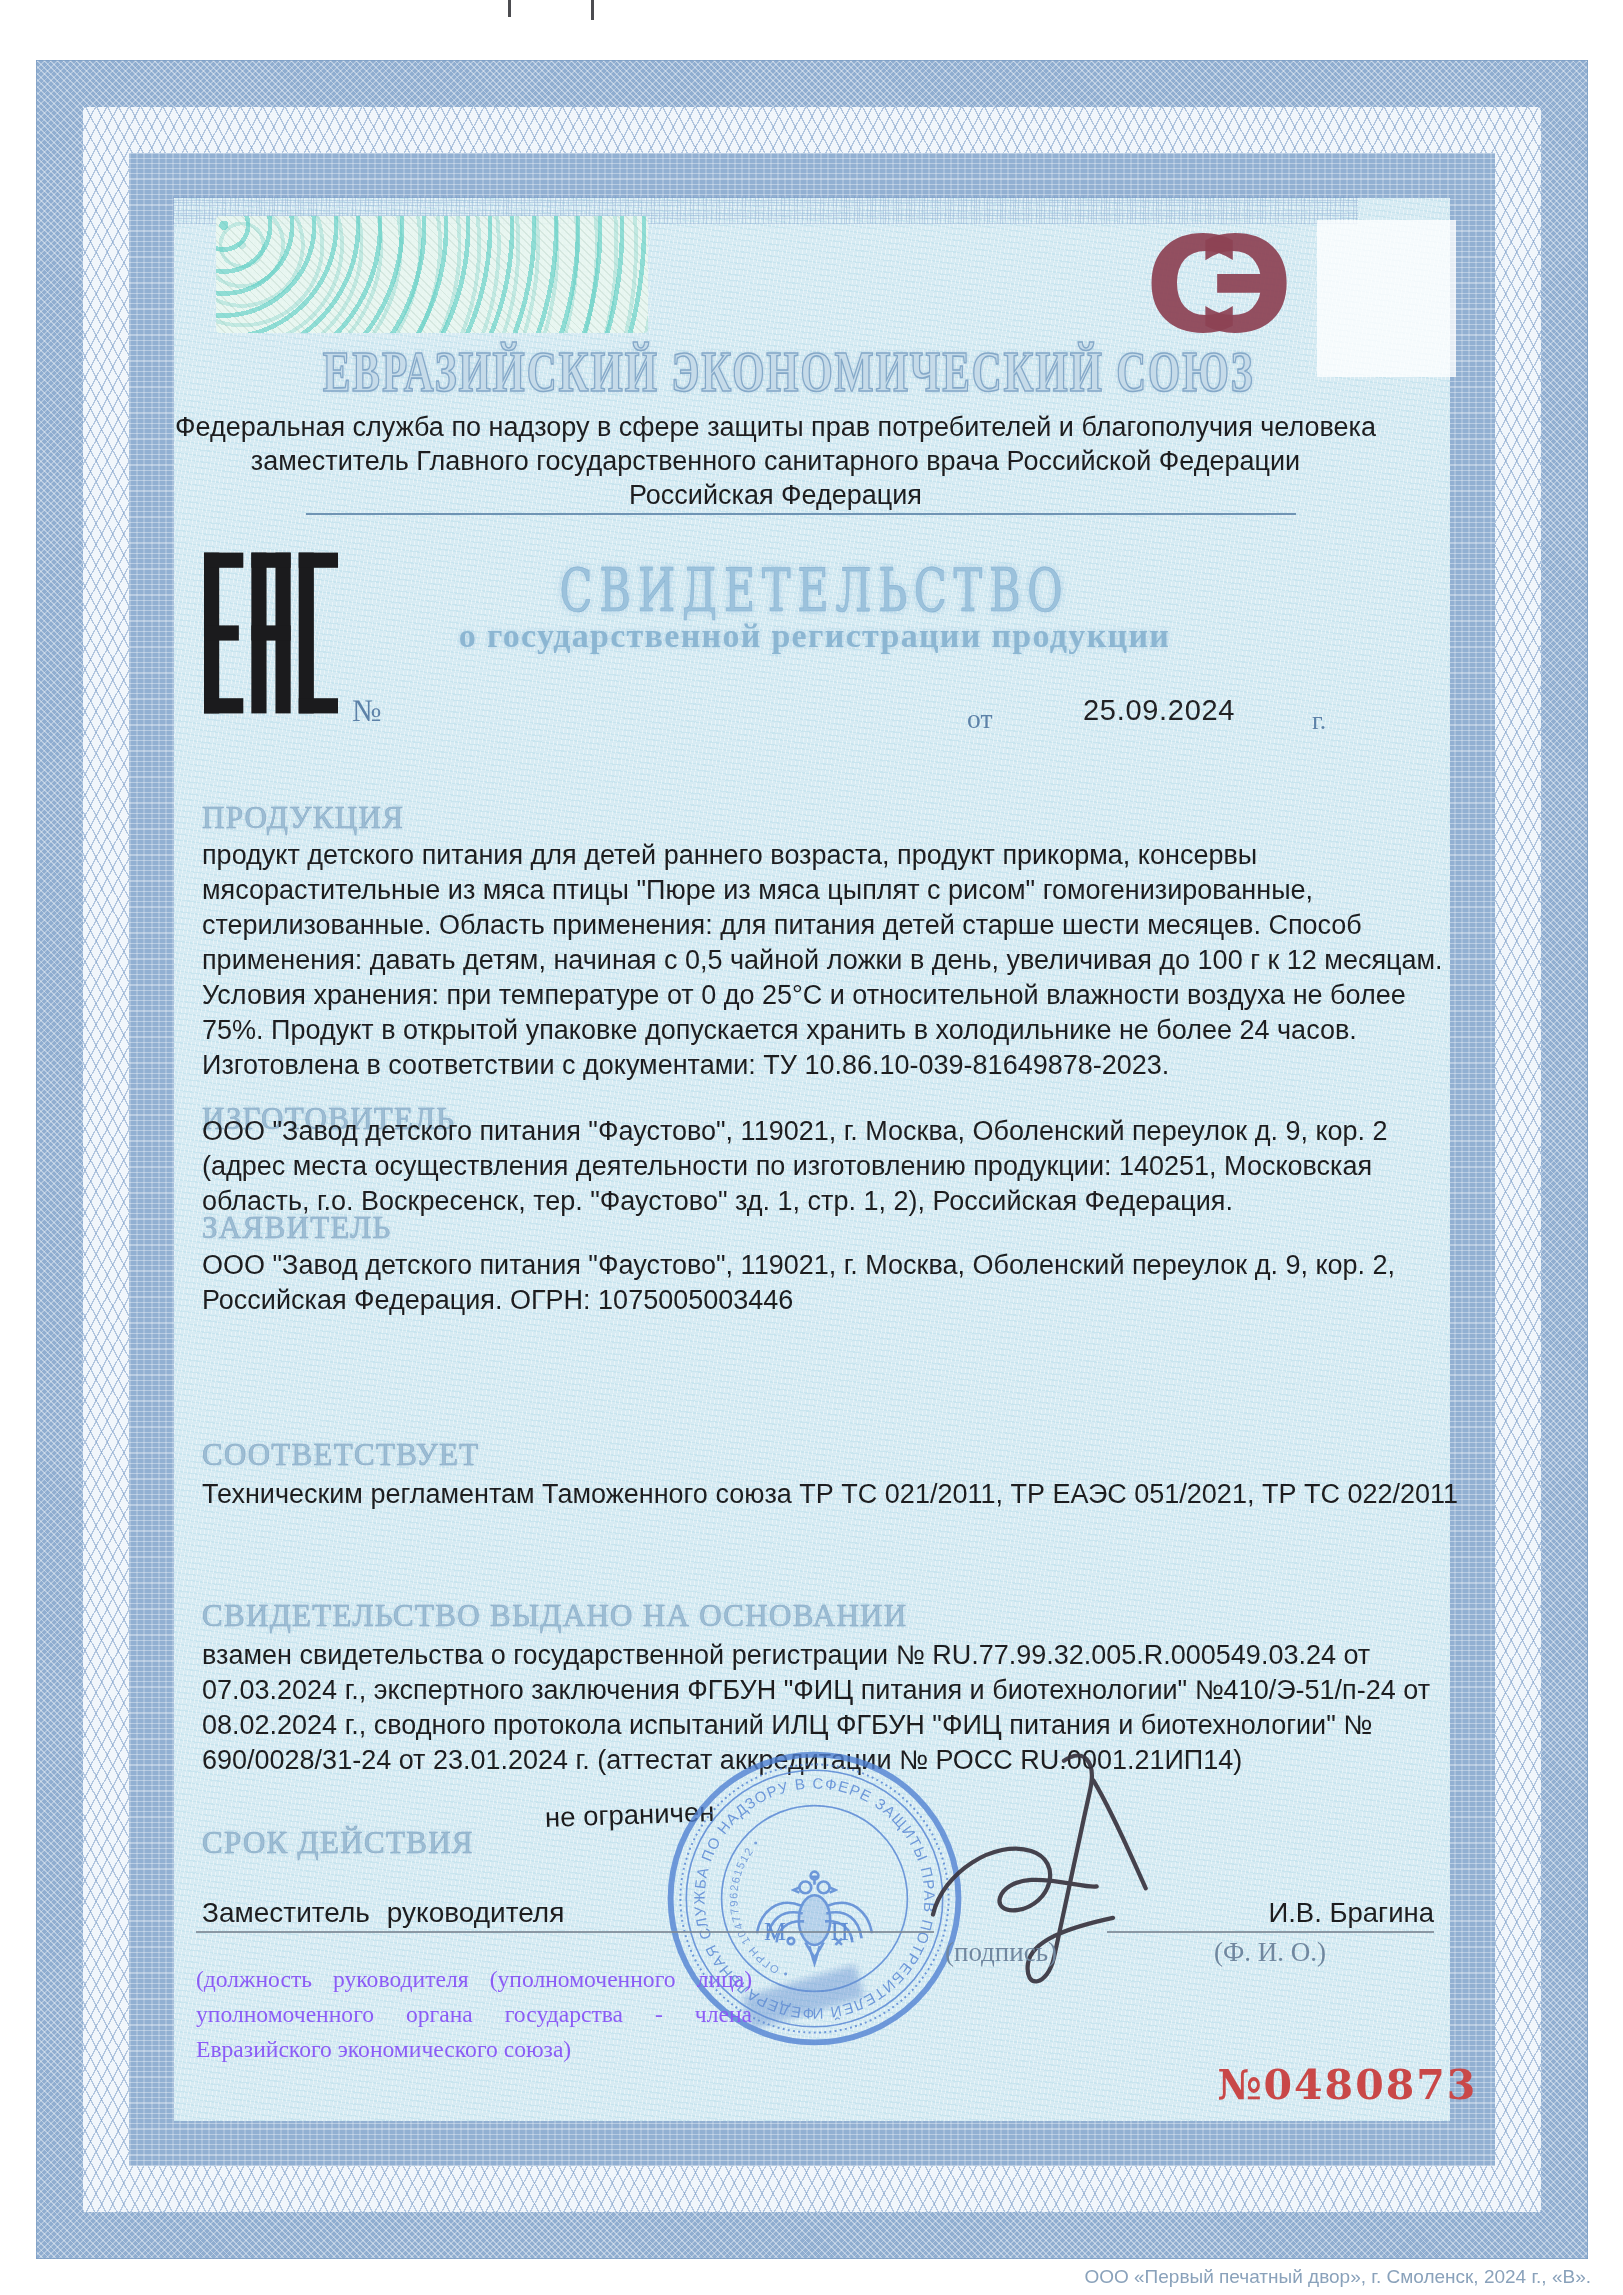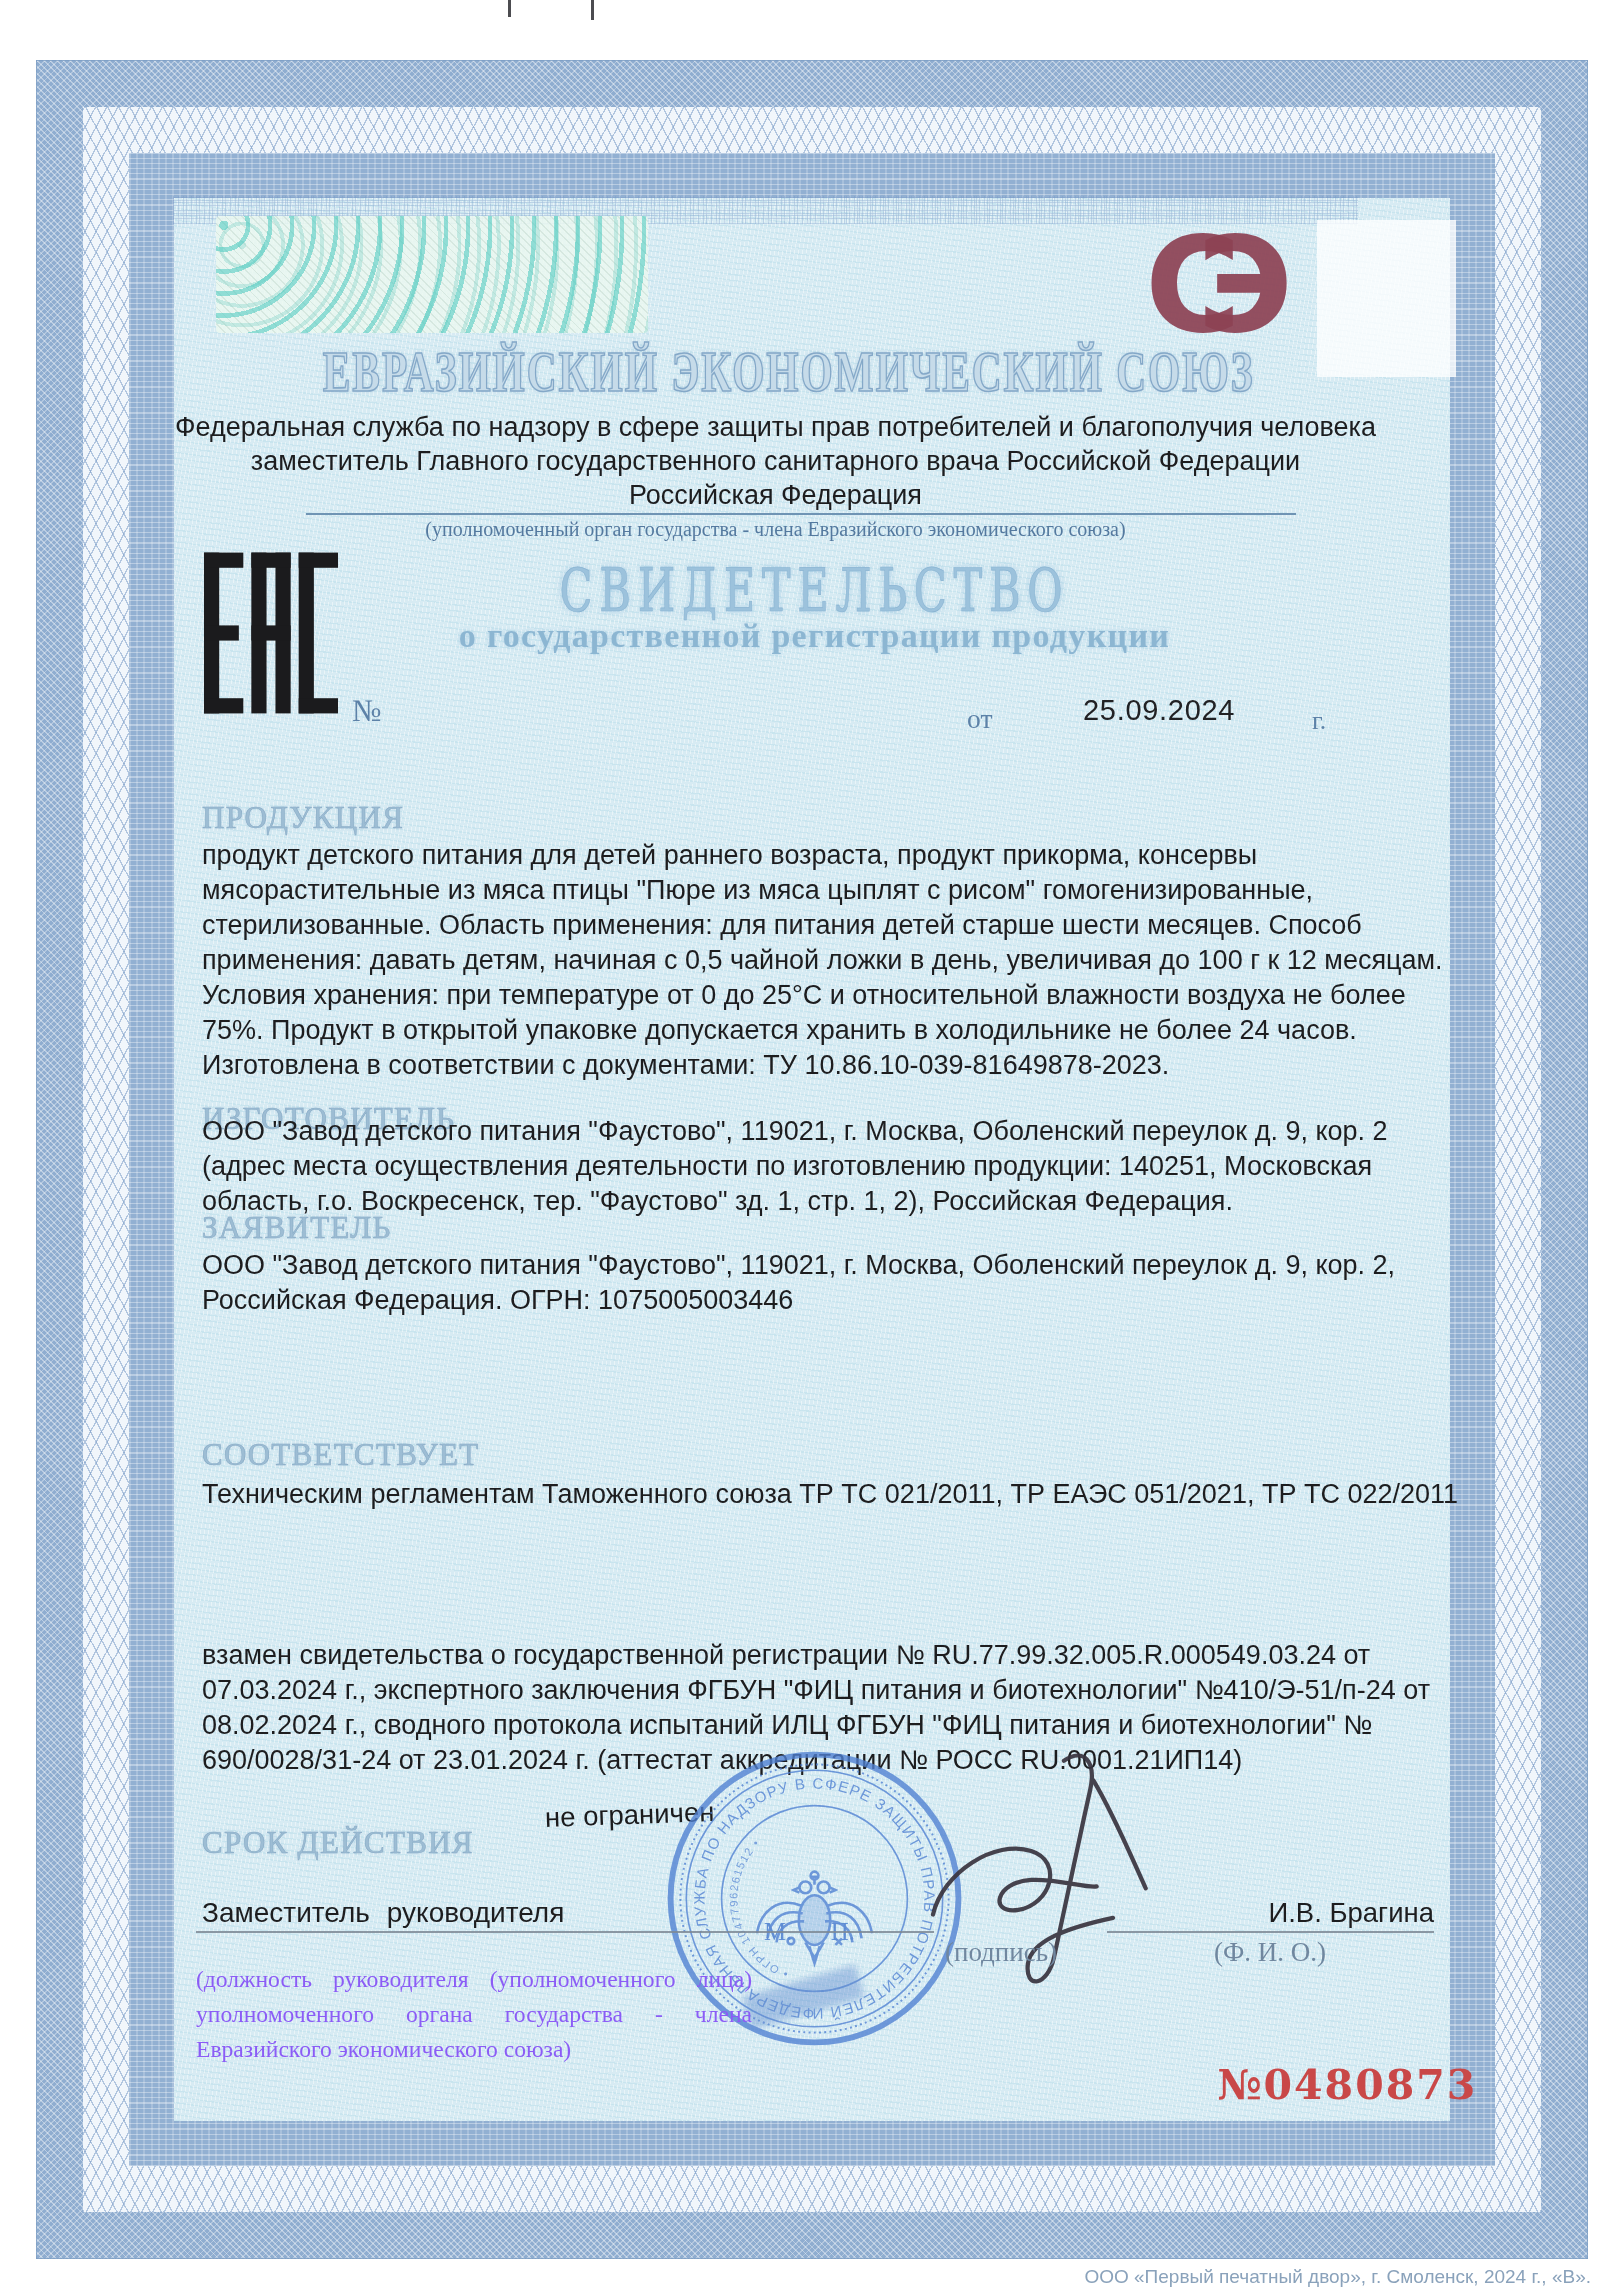--- a/index.html
+++ b/index.html
@@ -103,21 +103,20 @@
   <div class="white-patch"></div>
 
   <span class="se-char" style="left:1145px;top:220px;">С</span>
   <span class="se-char" style="left:1197px;top:220px;">Э</span>
 
   <div class="union-title">ЕВРАЗИЙСКИЙ ЭКОНОМИЧЕСКИЙ СОЮЗ</div>
   <div class="auth" style="top:411px;">Федеральная служба по надзору в сфере защиты прав потребителей и благополучия человека</div>
   <div class="auth" style="top:445px;">заместитель Главного государственного санитарного врача Российской Федерации</div>
   <div class="auth" style="top:479px;">Российская Федерация</div>
   <div class="rule" style="left:306px;top:513px;width:990px;"></div>
-  <div class="auth-note">(уполномоченный орган государства - члена Евразийского экономического союза)</div>
 
   <svg class="abs" style="left:204px;top:551px;" width="134" height="164" viewBox="0 0 300 360">
     <g fill="#1b1b1d">
       <rect x="0" y="0" width="34" height="360"></rect>
       <rect x="0" y="0" width="88" height="34"></rect>
       <rect x="0" y="163" width="78" height="34"></rect>
       <rect x="0" y="326" width="88" height="34"></rect>
       <rect x="106" y="0" width="34" height="360"></rect>
       <rect x="160" y="0" width="34" height="360"></rect>
       <rect x="106" y="0" width="88" height="34"></rect>
@@ -141,20 +140,21 @@
 
   <div class="sec-h" style="top:1101px;">ИЗГОТОВИТЕЛЬ</div>
   <div class="sec-b" style="top:1114px;">ООО "Завод детского питания "Фаустово", 119021, г. Москва, Оболенский переулок д. 9, кор. 2 (адрес места осуществления деятельности по изготовлению продукции: 140251, Московская область, г.о. Воскресенск, тер. "Фаустово" зд. 1, стр. 1, 2), Российская Федерация.</div>
 
   <div class="sec-h" style="top:1210px;">ЗАЯВИТЕЛЬ</div>
   <div class="sec-b" style="top:1248px;">ООО "Завод детского питания "Фаустово", 119021, г. Москва, Оболенский переулок д. 9, кор. 2, Российская Федерация. ОГРН: 1075005003446</div>
 
   <div class="sec-h" style="top:1437px;">СООТВЕТСТВУЕТ</div>
   <div class="sec-b" style="top:1477px;">Техническим регламентам Таможенного союза ТР ТС 021/2011, ТР ЕАЭС 051/2021, ТР ТС 022/2011</div>
 
+  <div class="sec-h" style="top:1598px;">СВИДЕТЕЛЬСТВО ВЫДАНО НА ОСНОВАНИИ</div>
   <div class="sec-b" style="top:1638px;">взамен свидетельства о государственной регистрации № RU.77.99.32.005.R.000549.03.24 от 07.03.2024 г., экспертного заключения ФГБУН "ФИЦ питания и биотехнологии" №410/Э-51/п-24 от 08.02.2024 г., сводного протокола испытаний ИЛЦ ФГБУН "ФИЦ питания и биотехнологии" № 690/0028/31-24 от 23.01.2024 г. (аттестат аккредитации № РОСС RU.0001.21ИП14)</div>
 
   <div class="sec-h" style="top:1825px;">СРОК ДЕЙСТВИЯ</div>
   <div class="validity-value">не ограничен</div>
 
   <svg class="abs" style="left:666px;top:1750px;" width="297" height="297" viewBox="0 0 454 454">
     <defs>
       <path id="ringPath" d="M 227,395 A 168,168 0 1 1 227.2,395" fill="none"></path>
       <path id="ringPathInner" d="M 227,345 A 118,118 0 1 1 227.2,345" fill="none"></path>
       <filter id="blur1">

